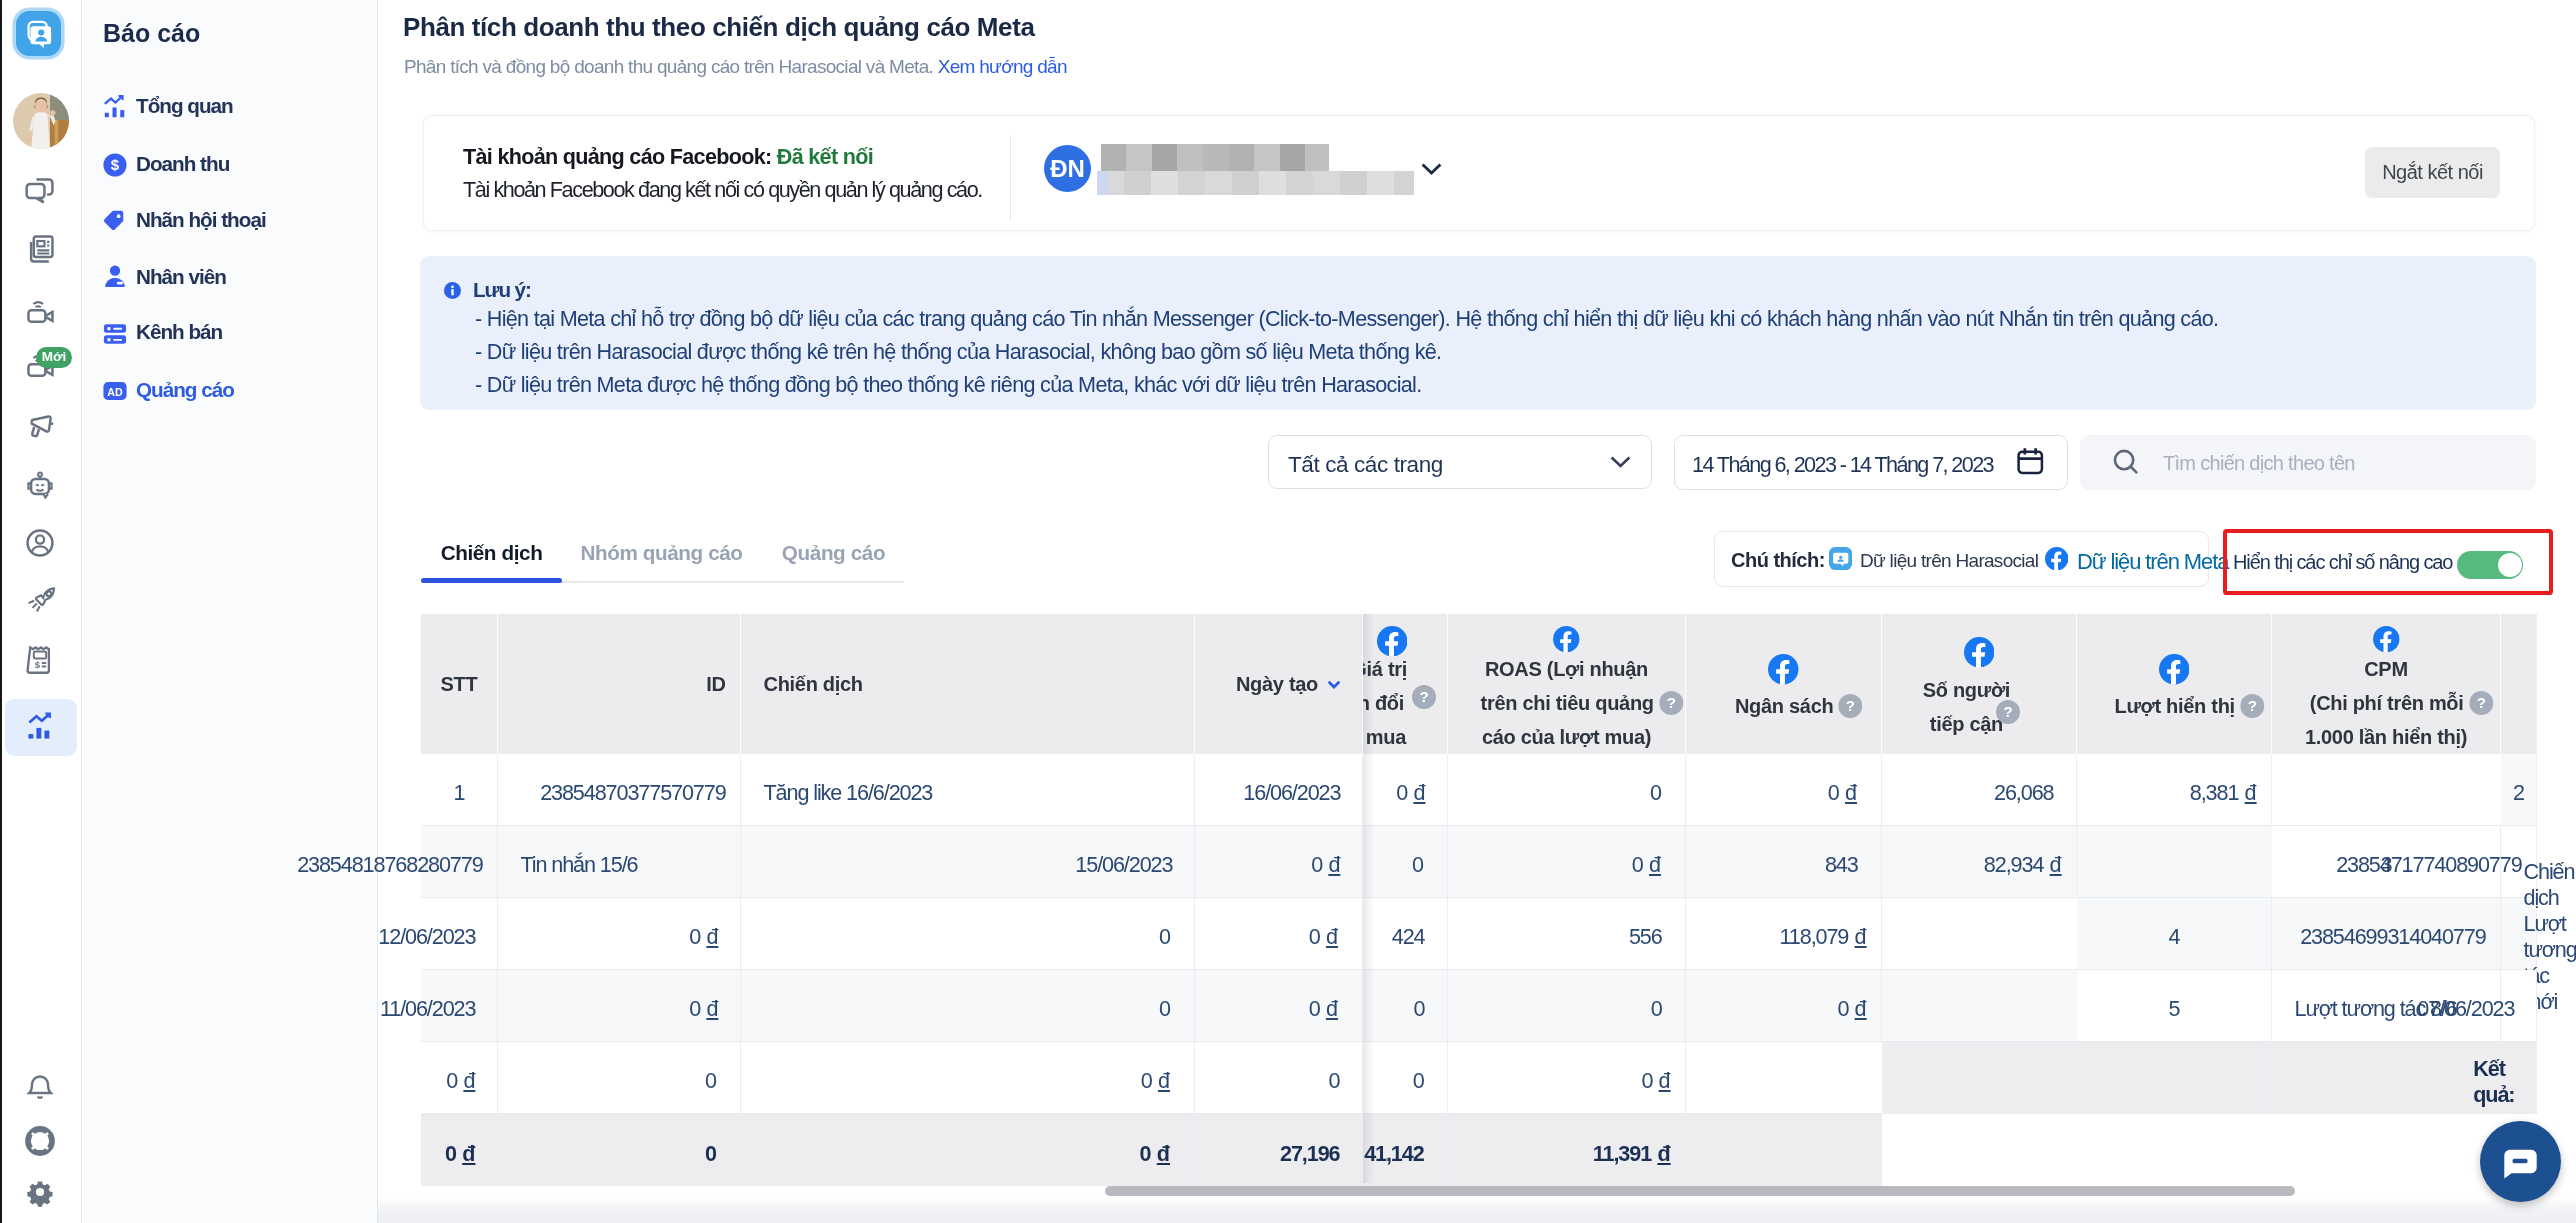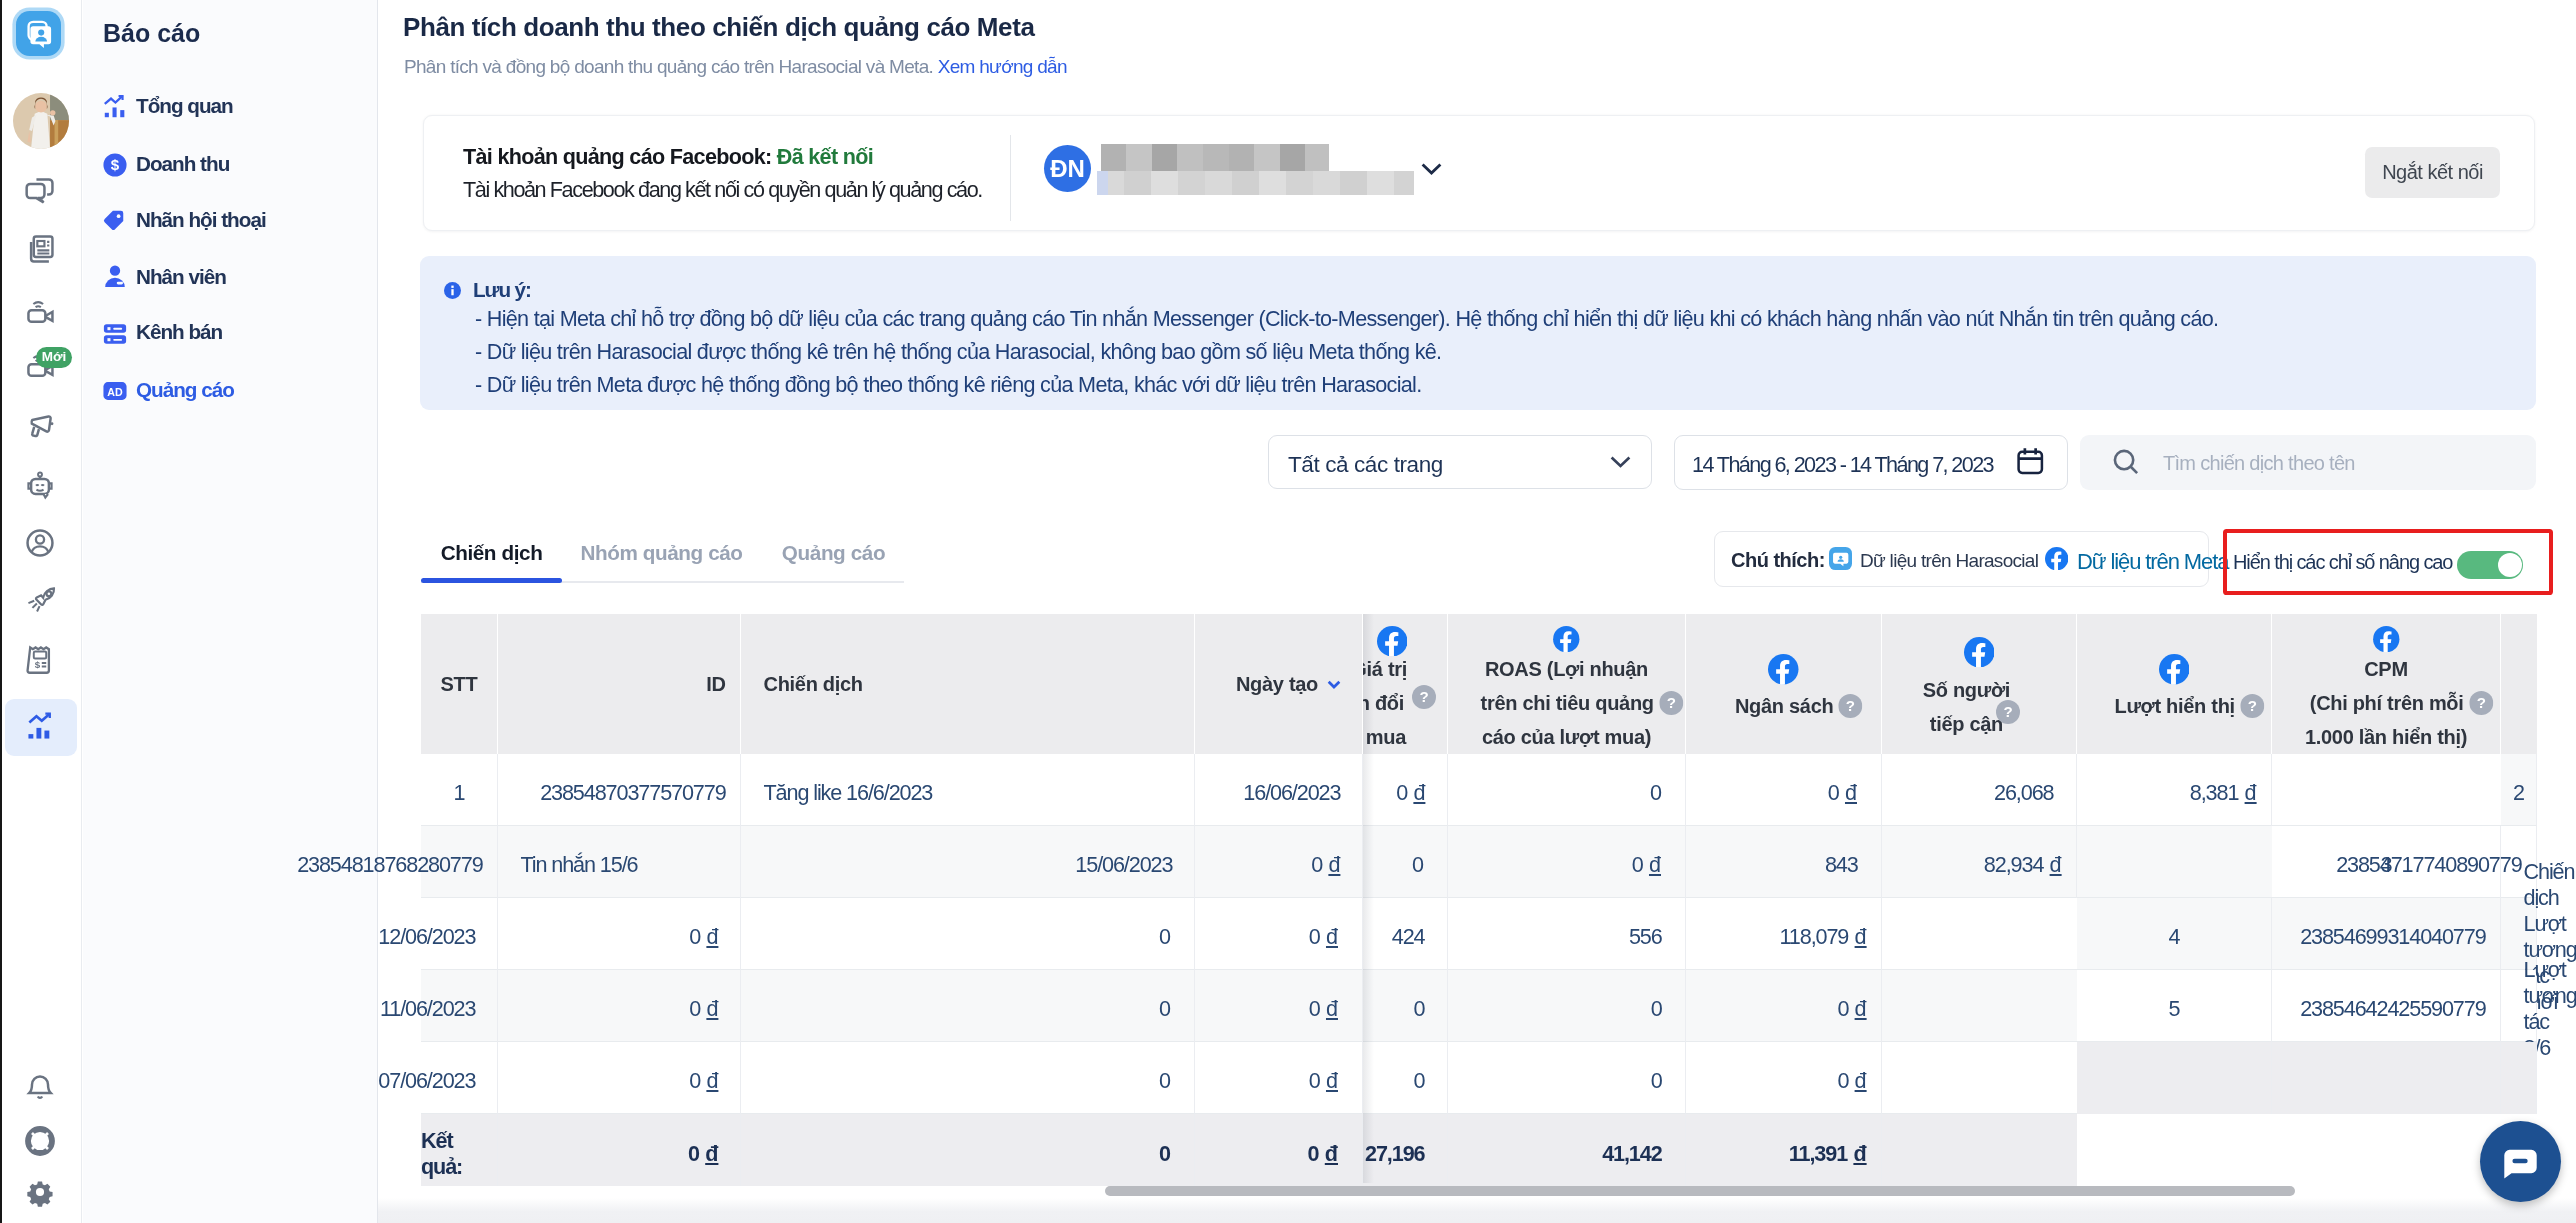--- a/index.html
+++ b/index.html
@@ -391,21 +391,20 @@
   <div class="bc ev ar" style="padding-right:21.6px">11/06/2023</div>
   <div class="bc ev ar" style="padding-right:21.6px">0<u style="margin-left:6.3px;letter-spacing:0">đ</u></div>
   <div class="bc ev ar" style="padding-right:24px">0</div>
   <div class="bc ev ar" style="padding-right:24px">0<u style="margin-left:6.3px;letter-spacing:0">đ</u></div>
   <div class="bc ev ar" style="padding-right:22.5px">0</div>
   <div class="bc ev ar" style="padding-right:23.4px">0</div>
   <div class="bc ev ar" style="padding-right:14.4px">0<u style="margin-left:6.3px;letter-spacing:0">đ</u></div>
   <div class="bc ev" style="border-right:none"></div>
 
   <div class="bc ac">5</div>
-  <div class="bc ar" style="padding-right:14.4px">23854642425590779</div>
   <div class="bc" style="padding-left:22.5px">Lượt tương tác 8/6</div>
   <div class="bc ar" style="padding-right:21.6px">07/06/2023</div>
   <div class="bc ar" style="padding-right:21.6px">0<u style="margin-left:6.3px;letter-spacing:0">đ</u></div>
   <div class="bc ar" style="padding-right:24px">0</div>
   <div class="bc ar" style="padding-right:24px">0<u style="margin-left:6.3px;letter-spacing:0">đ</u></div>
   <div class="bc ar" style="padding-right:22.5px">0</div>
   <div class="bc ar" style="padding-right:23.4px">0</div>
   <div class="bc ar" style="padding-right:14.4px">0<u style="margin-left:6.3px;letter-spacing:0">đ</u></div>
   <div class="bc" style="border-right:none"></div>
 

